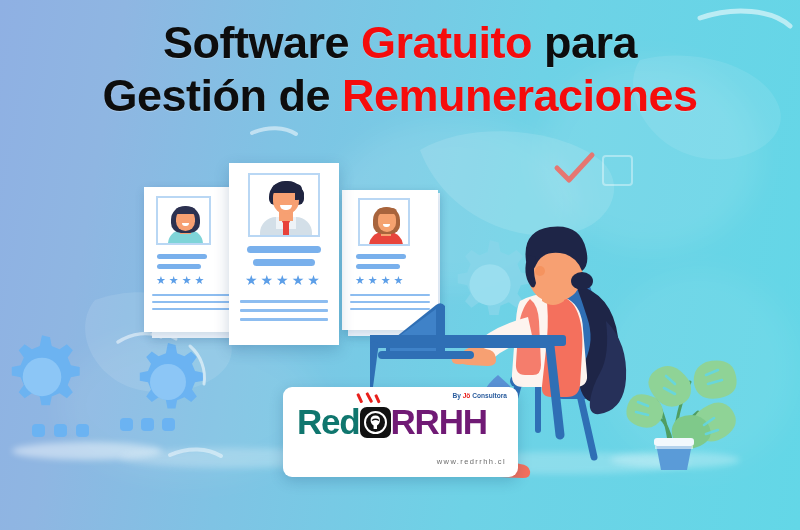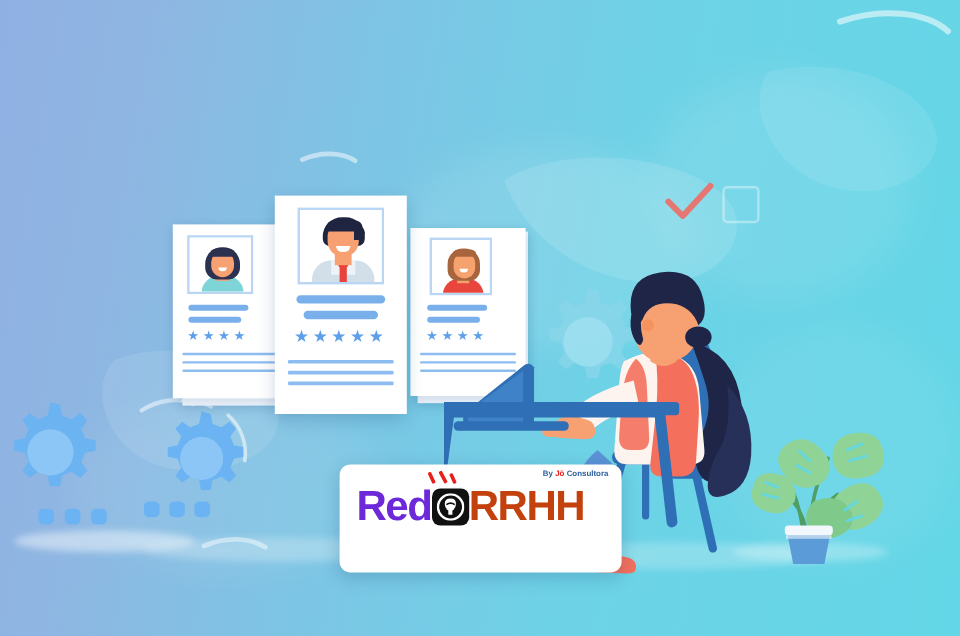--- a/index.html
+++ b/index.html
@@ -62,22 +62,22 @@
     position:absolute;left:283px;top:387px;width:235px;height:90px;
     background:#ffffff;border-radius:9px;
     box-shadow:0 4px 14px rgba(20,60,110,.22);
     z-index:60;
   }
   #logo-wordmark{
     position:absolute;left:14px;top:16px;width:210px;height:38px;
     font-size:35px;font-weight:700;letter-spacing:-1.2px;line-height:38px;
     white-space:nowrap;
   }
-  #logo-red{color:#6d28d9;}
-  #logo-rrhh{color:#c2410c;text-align:center;}
+  #logo-red{color:#0f766e;}
+  #logo-rrhh{color:#701a75;text-align:center;}
   #logo-mark{
     position:absolute;left:63px;top:4px;width:31px;height:31px;
     background:#111;border-radius:7px;
   }
   #logo-mark svg{position:absolute;left:4px;top:4px;}
   .slash{position:absolute;background:#e8201c;border-radius:1px;transform-origin:0 0;}
   #logo-tag{
     position:absolute;left:14px;top:55px;width:209px;
     font-size:11.2px;font-weight:700;color:#111;letter-spacing:-.2px;
     white-space:nowrap;text-align:center;
@@ -291,20 +291,28 @@
     <path d="M84,22 q26,-6 30,14 q4,18 -16,22 q-22,4 -26,-14 q-2,-16 12,-22 z" fill="#8fd396"></path>
     <path d="M56,78 q20,-8 30,6 q8,14 -8,22 q-18,8 -26,-6 q-6,-12 4,-22 z" fill="#7fc98a"></path>
 
     <path d="M16,62 l10,4 M14,72 l12,3 M44,36 l9,8 M42,48 l11,6 M92,78 l-10,7 M96,90 l-12,4 M96,30 l-12,5 M100,40 l-14,4" stroke="#62d7e7" stroke-width="2.6" stroke-linecap="round" opacity="0.85"></path>
 
     <path d="M34,104 l36,0 l-5,26 q-1,4 -6,4 l-14,0 q-5,0 -6,-4 z" fill="#5a9bd8"></path>
     <rect x="32" y="98" width="40" height="8" rx="3" fill="#f2f8fd"></rect>
     <rect x="33" y="106" width="38" height="3" fill="#ffffff" opacity="0.55"></rect>
   </svg>
 
+  <div id="headline">
+    <div>
+      <span>Software </span><span class="hl">Gratuito</span><span> para</span>
+    </div>
+    <div>
+      <span>Gestión de </span><span class="hl">Remuneraciones</span>
+    </div>
+  </div>
 
   <div id="logo-card">
 
     <div id="logo-by"><span>By </span><span class="red">Jö</span><span> Consultora</span></div>
 
     <div id="logo-wordmark">
       <span id="logo-red">Red</span><span style="display:inline-block;width:31px;"></span><span id="logo-rrhh">RRHH</span>
 
       
       <div id="logo-mark">
@@ -313,15 +321,16 @@
           <path d="M11.5,4.5 q4.5,0 4.5,4.5 q0,3.5 -3,5.5 l0,3.5 l-3.4,0 l0,-3.5 q-3,-2 -3,-5.5 q0,-4.5 4.9,-4.5 z" fill="#ffffff"></path>
           <path d="M8,9.5 q3.5,-2.5 7,0" stroke="#111111" stroke-width="1.3" fill="none"></path>
         </svg>
       </div>
       
       <div class="slash" style="left:62px;top:-10px;width:10px;height:2.6px;transform:rotate(65deg);"></div>
       <div class="slash" style="left:71px;top:-11px;width:11px;height:2.6px;transform:rotate(62deg);"></div>
       <div class="slash" style="left:80px;top:-9px;width:9px;height:2.6px;transform:rotate(66deg);"></div>
     </div>
 
+    <div id="logo-url">www.redrrhh.cl</div>
   </div>
 
 </div>
 
 </body></html>

